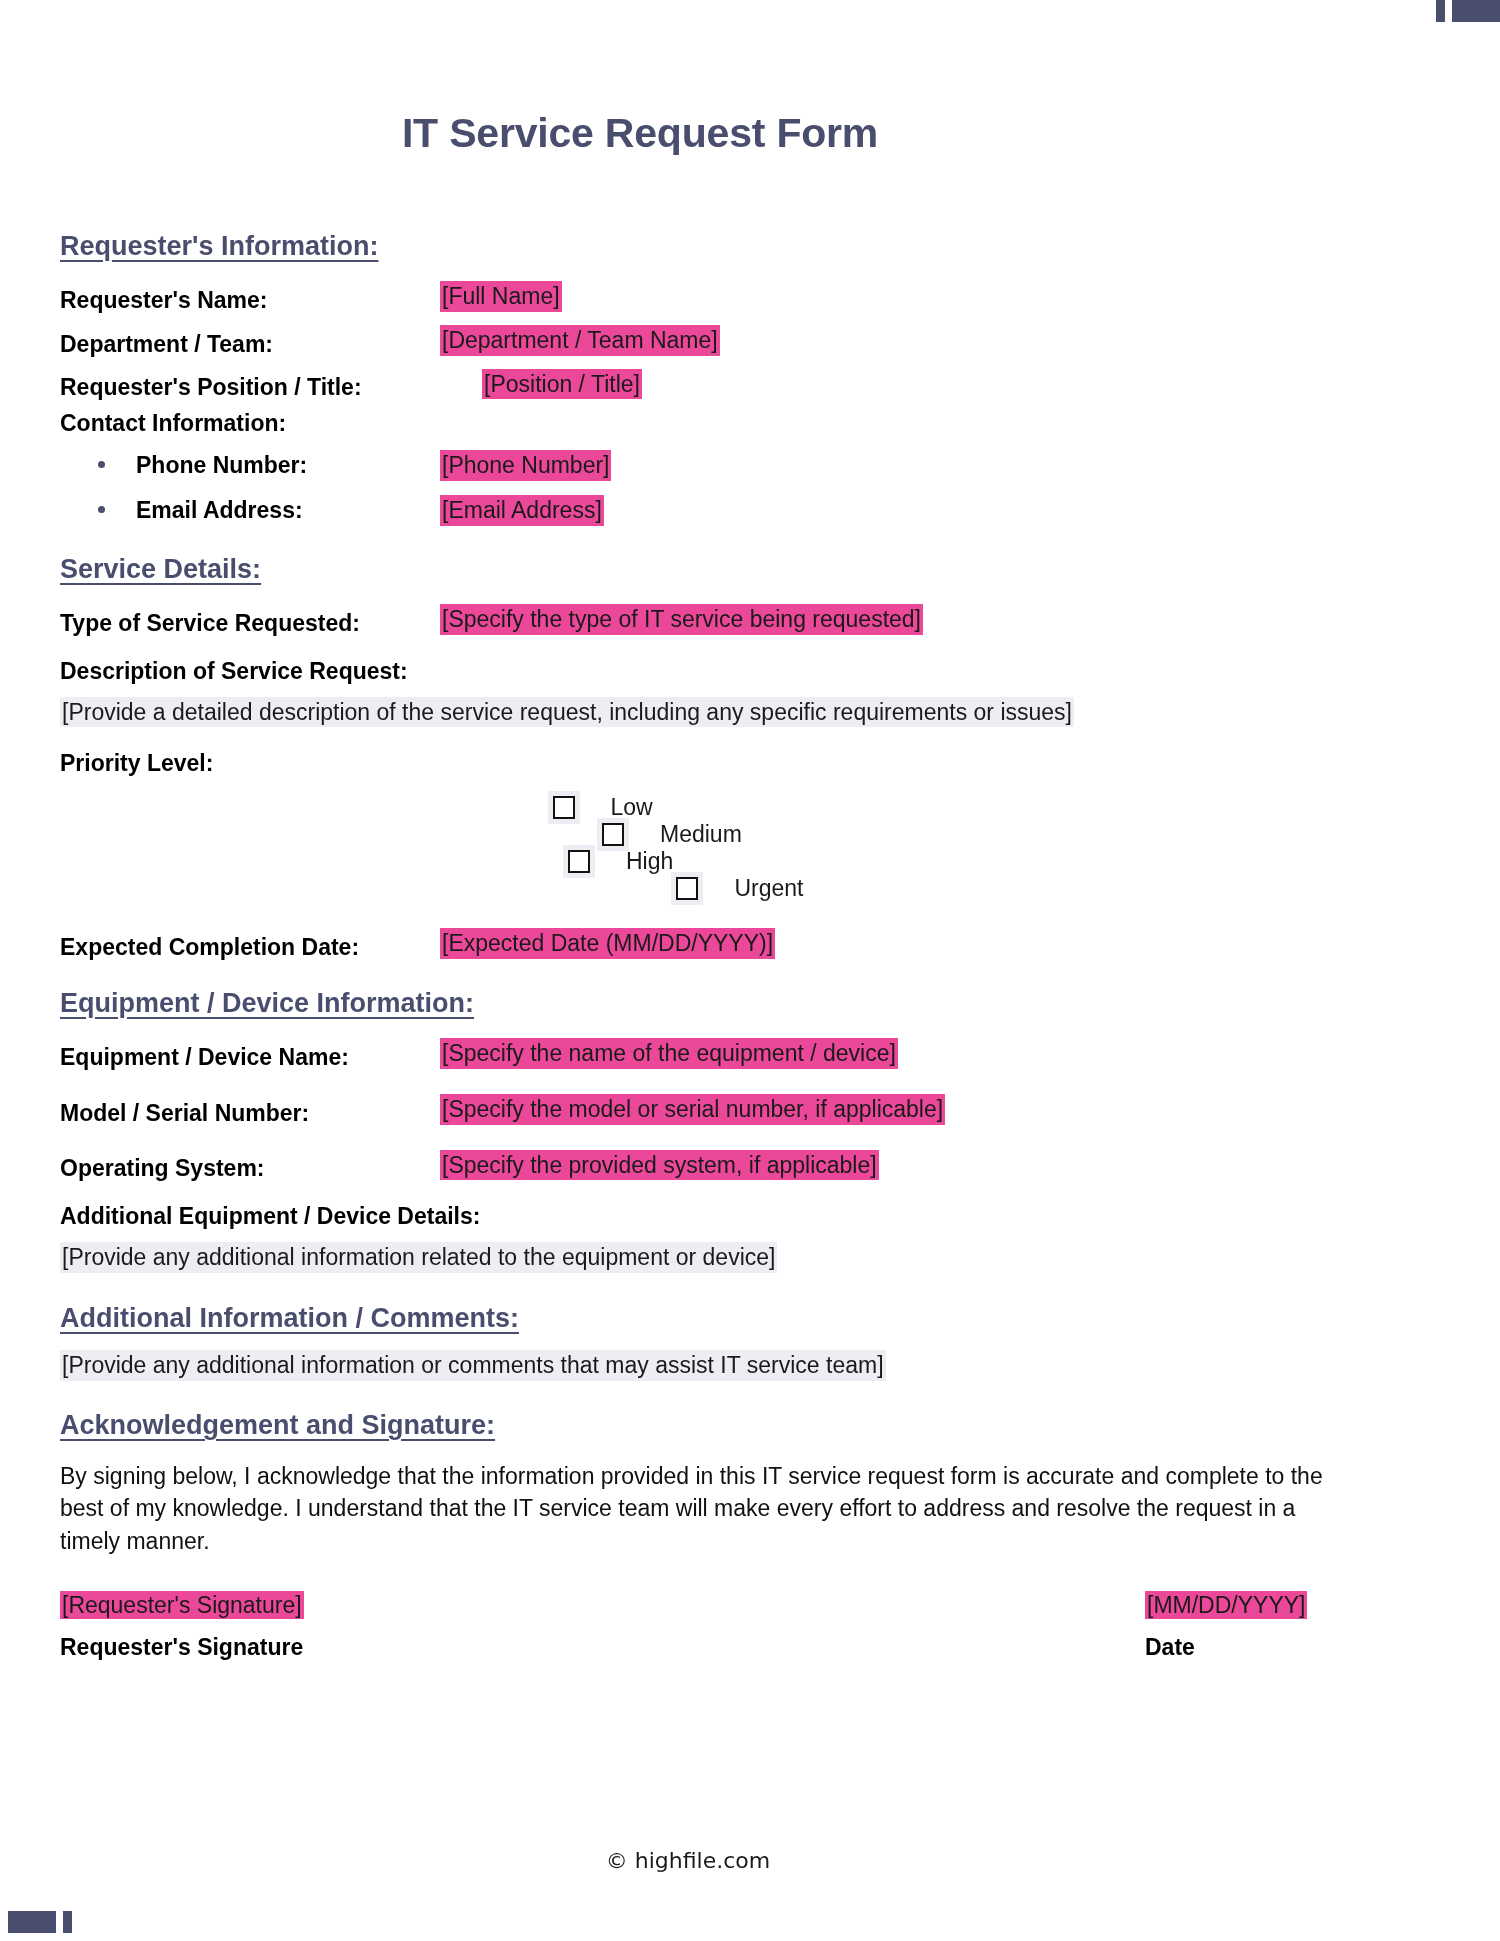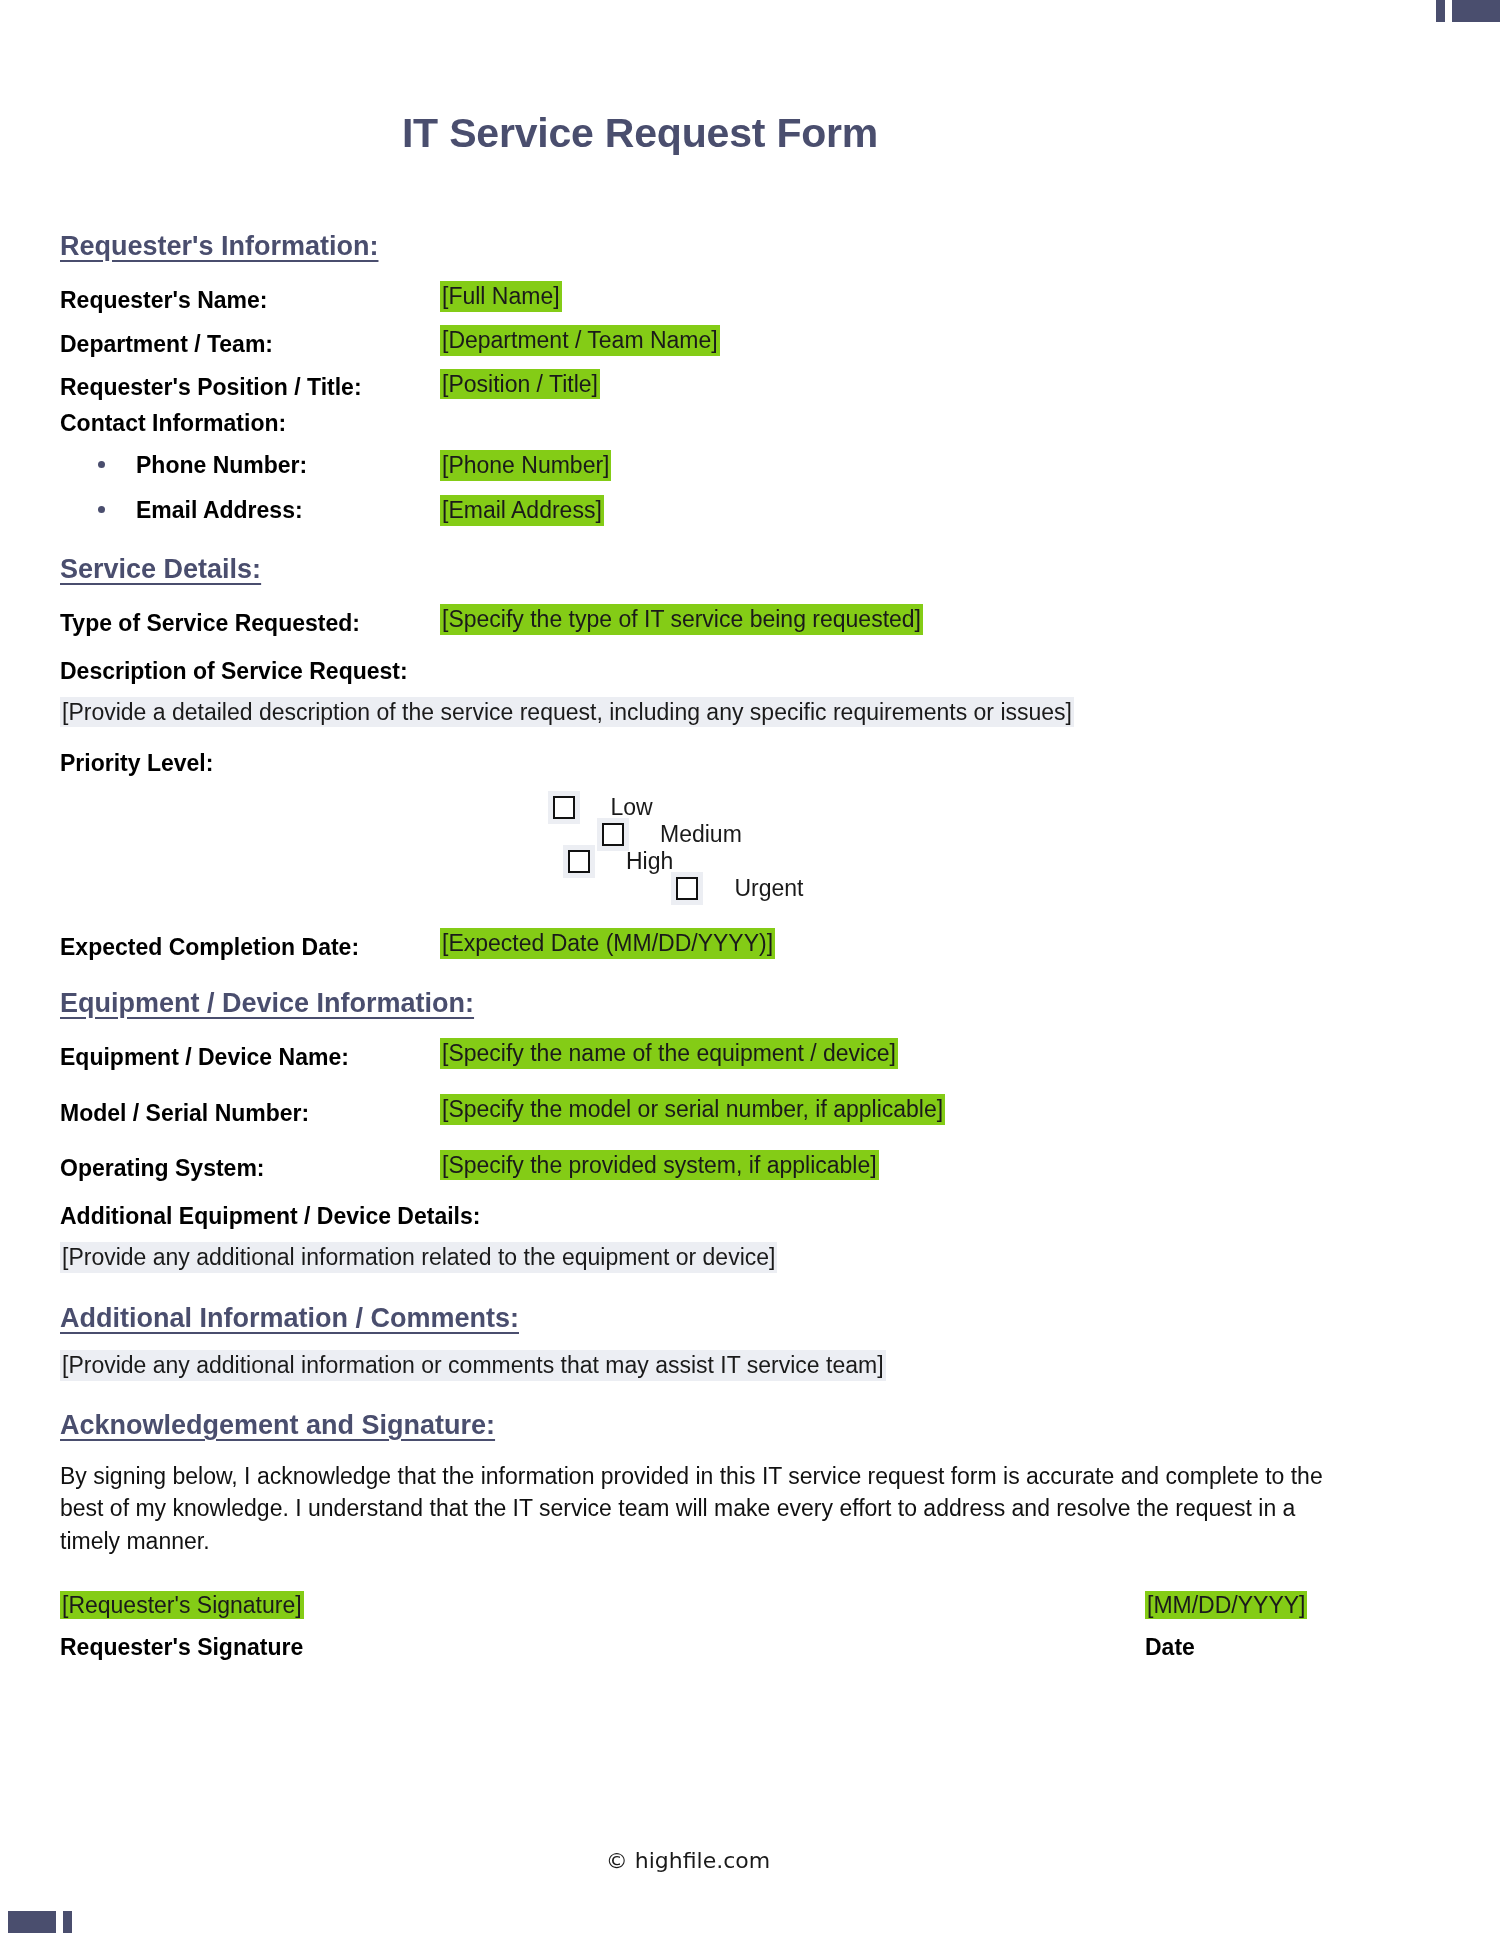--- a/index.html
+++ b/index.html
@@ -75,21 +75,21 @@
     font-size: 23px;
     color: #000000;
     width: 380px;
     flex: 0 0 380px;
     line-height: 1.0;
   }
   .label.wide { width: auto; flex: 0 0 auto; }
   .value {
     font-size: 23px;
     color: #1a1a1a;
-    background: #84cc16;
+    background: #ec4899;
     line-height: 1.25;
     padding: 1px 2px;
   }
   .block-value {
     font-size: 23px;
     color: #1a1a1a;
     background: #eceef3;
     display: inline-block;
     line-height: 1.25;
     padding: 1px 2px;
@@ -205,21 +205,21 @@
     <div class="row" style="margin-top:19px;">
       <span class="label">Requester's Name:</span>
       <span class="value">[Full Name]</span>
     </div>
 
     <div class="row" style="margin-top:13px;">
       <span class="label">Department / Team:</span>
       <span class="value">[Department / Team Name]</span>
     </div>
 
-    <div class="row" style="margin-top:13px;">
+    <div class="row" style="margin-top:13px;gap:42px;">
       <span class="label">Requester's Position / Title:</span>
       <span class="value">[Position / Title]</span>
     </div>
 
     <div class="row" style="margin-top:13px;">
       <span class="label wide">Contact Information:</span>
     </div>
 
     <ul class="contact-list" style="margin-top:15px;">
       <li>

